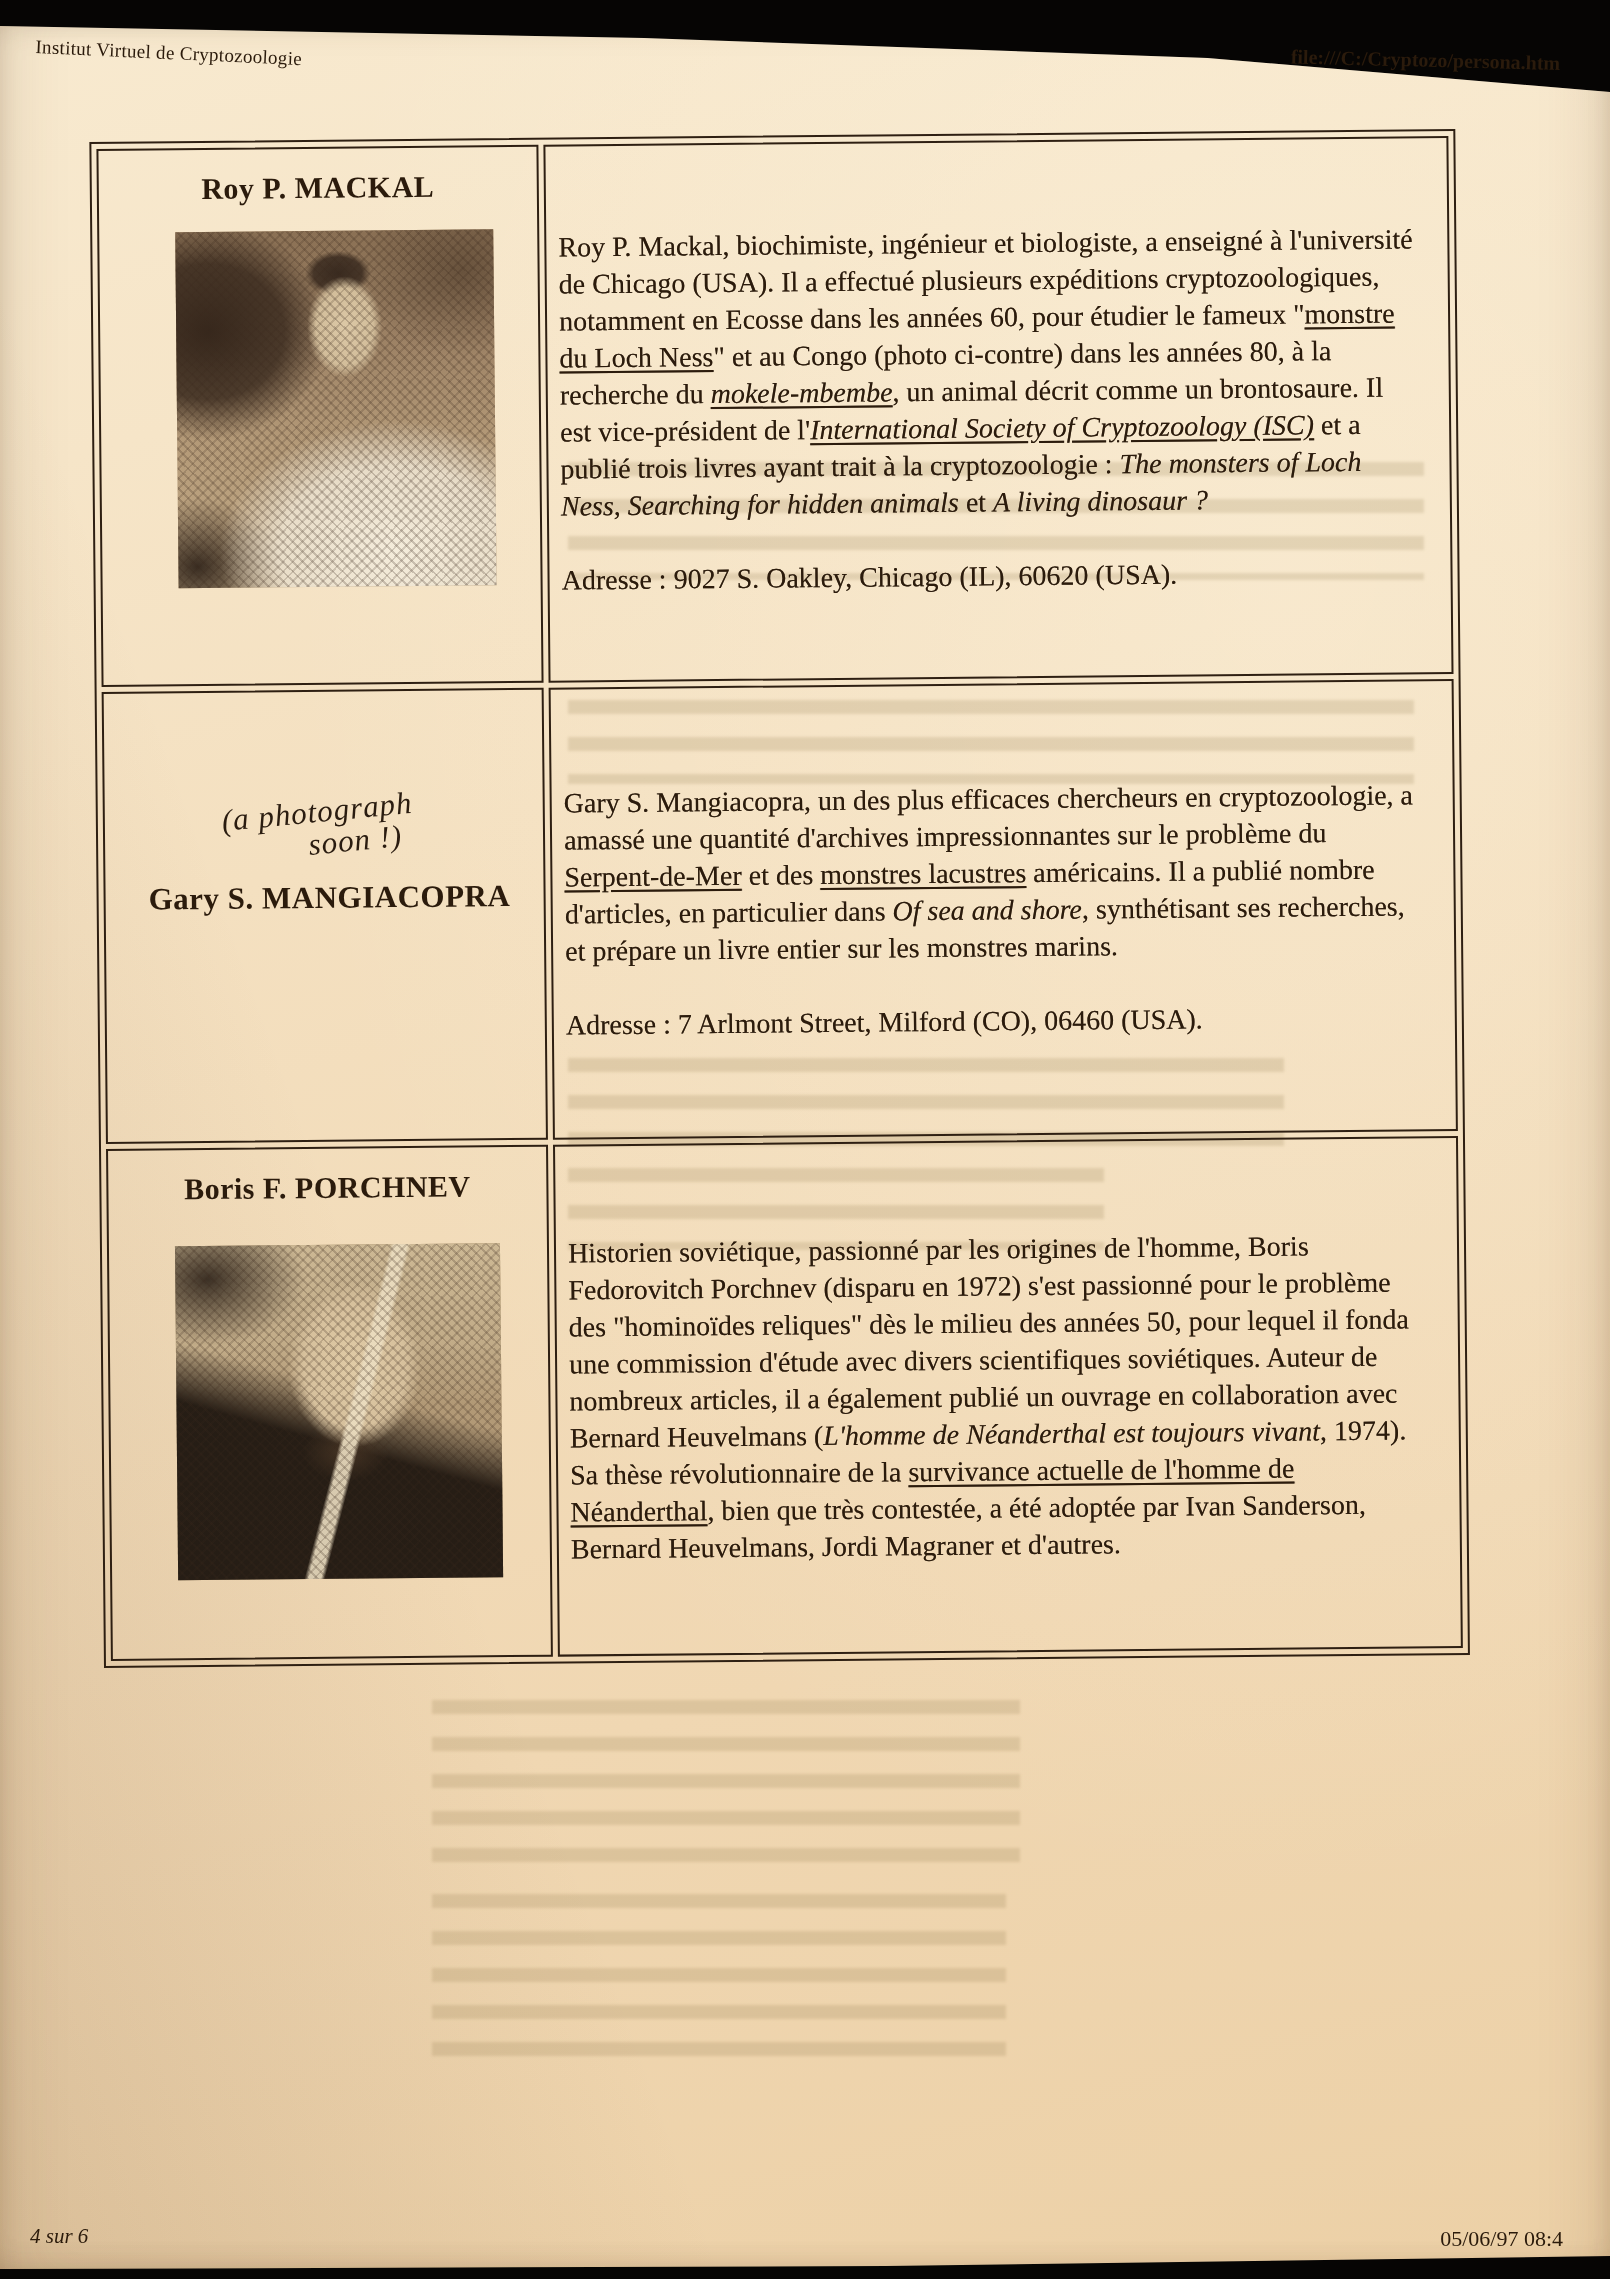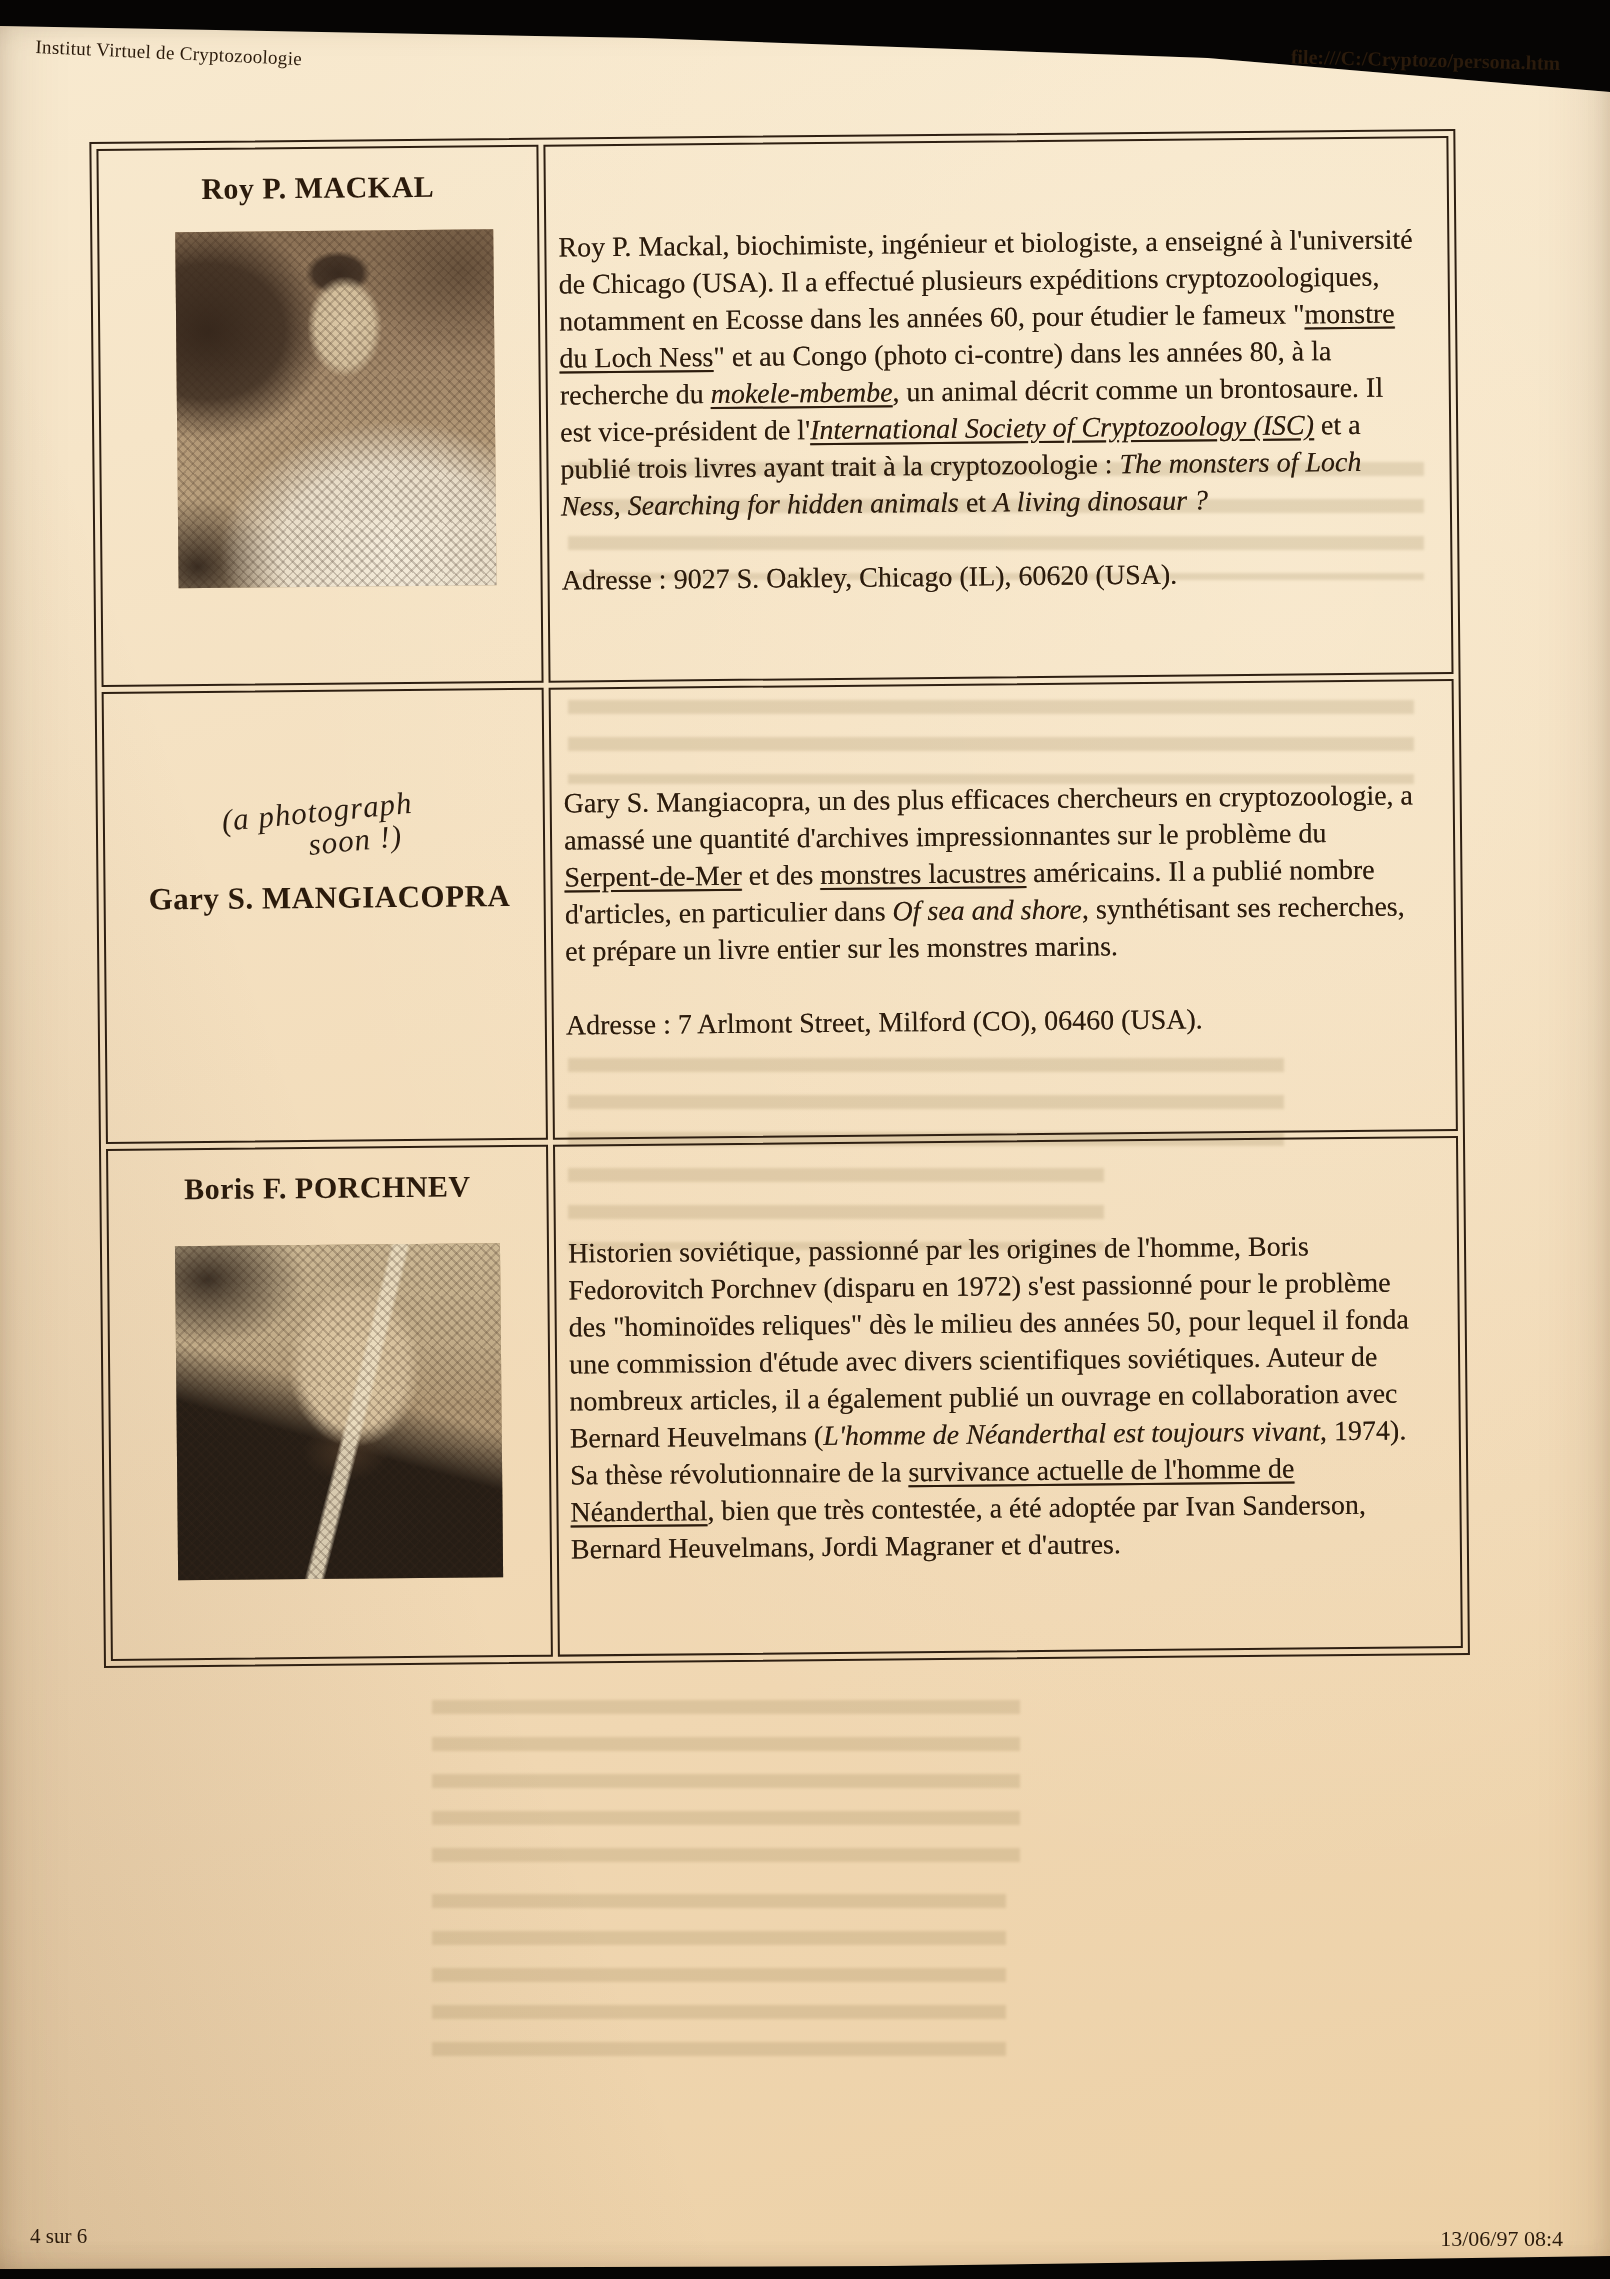--- a/index.html
+++ b/index.html
@@ -16,21 +16,21 @@
     clip-path:polygon(0 26px,40% 38px,75% 58px,100% 92px,100% 2256px,55% 2266px,0 2269px);
     box-shadow:inset 0 34px 42px -24px rgba(80,50,20,.38),
                inset 0 -26px 34px -24px rgba(80,50,20,.30),
                inset -34px 0 70px -34px rgba(95,60,28,.22),
                inset 34px 0 70px -34px rgba(95,60,28,.18);}
   
   .hdr-site{position:absolute;left:36px;top:36px;font-size:19px;transform:rotate(2.6deg);
             transform-origin:left top;letter-spacing:.3px;}
   .hdr-url{position:absolute;right:50px;top:52px;font-size:20px;font-weight:bold;
            transform:rotate(1.4deg);transform-origin:right top;}
-  .ftr-page{position:absolute;left:30px;top:2224px;font-size:21px;}
+  .ftr-page{position:absolute;left:30px;top:2224px;font-size:21px;font-style:italic;}
   .ftr-time{position:absolute;right:47px;top:2226px;font-size:22px;}
   
   .bleed{position:absolute;opacity:.42;filter:blur(1.7px);pointer-events:none;
     background-image:repeating-linear-gradient(180deg,
       rgba(128,106,58,.42) 0 14px, rgba(128,106,58,0) 14px 37px);}
   .b1{left:568px;top:462px;width:856px;height:118px;}
   .b2{left:568px;top:700px;width:846px;height:84px;}
   .b3{left:568px;top:1058px;width:716px;height:92px;}
   .b4{left:568px;top:1168px;width:536px;height:82px;}
   .b5{left:432px;top:1700px;width:588px;height:182px;}
@@ -125,16 +125,16 @@
       <div class="photo photo-porchnev"></div>
     </div>
 
     <div class="cell bio">
       <p><span>Historien soviétique, passionné par les origines de l'homme, Boris Fedorovitch Porchnev (disparu en 1972) s'est passionné pour le problème des "hominoïdes reliques" dès le milieu des années 50, pour lequel il fonda une commission d'étude avec divers scientifiques soviétiques. Auteur de nombreux articles, il a également publié un ouvrage en collaboration avec Bernard Heuvelmans (</span><span class="seg-i">L'homme de Néanderthal est toujours vivant</span><span>, 1974). Sa thèse révolutionnaire de la </span><span class="seg-u">survivance actuelle de l'homme de Néanderthal</span><span>, bien que très contestée, a été adoptée par Ivan Sanderson, Bernard Heuvelmans, Jordi Magraner et d'autres.</span></p>
     </div>
 
   </div>
 
   <div class="ftr-page">4 sur 6</div>
-  <div class="ftr-time">13/06/97 08:4</div>
+  <div class="ftr-time">05/06/97 08:4</div>
 
   <div class="paper-shade"></div>
 </div>
 
 </body></html>

